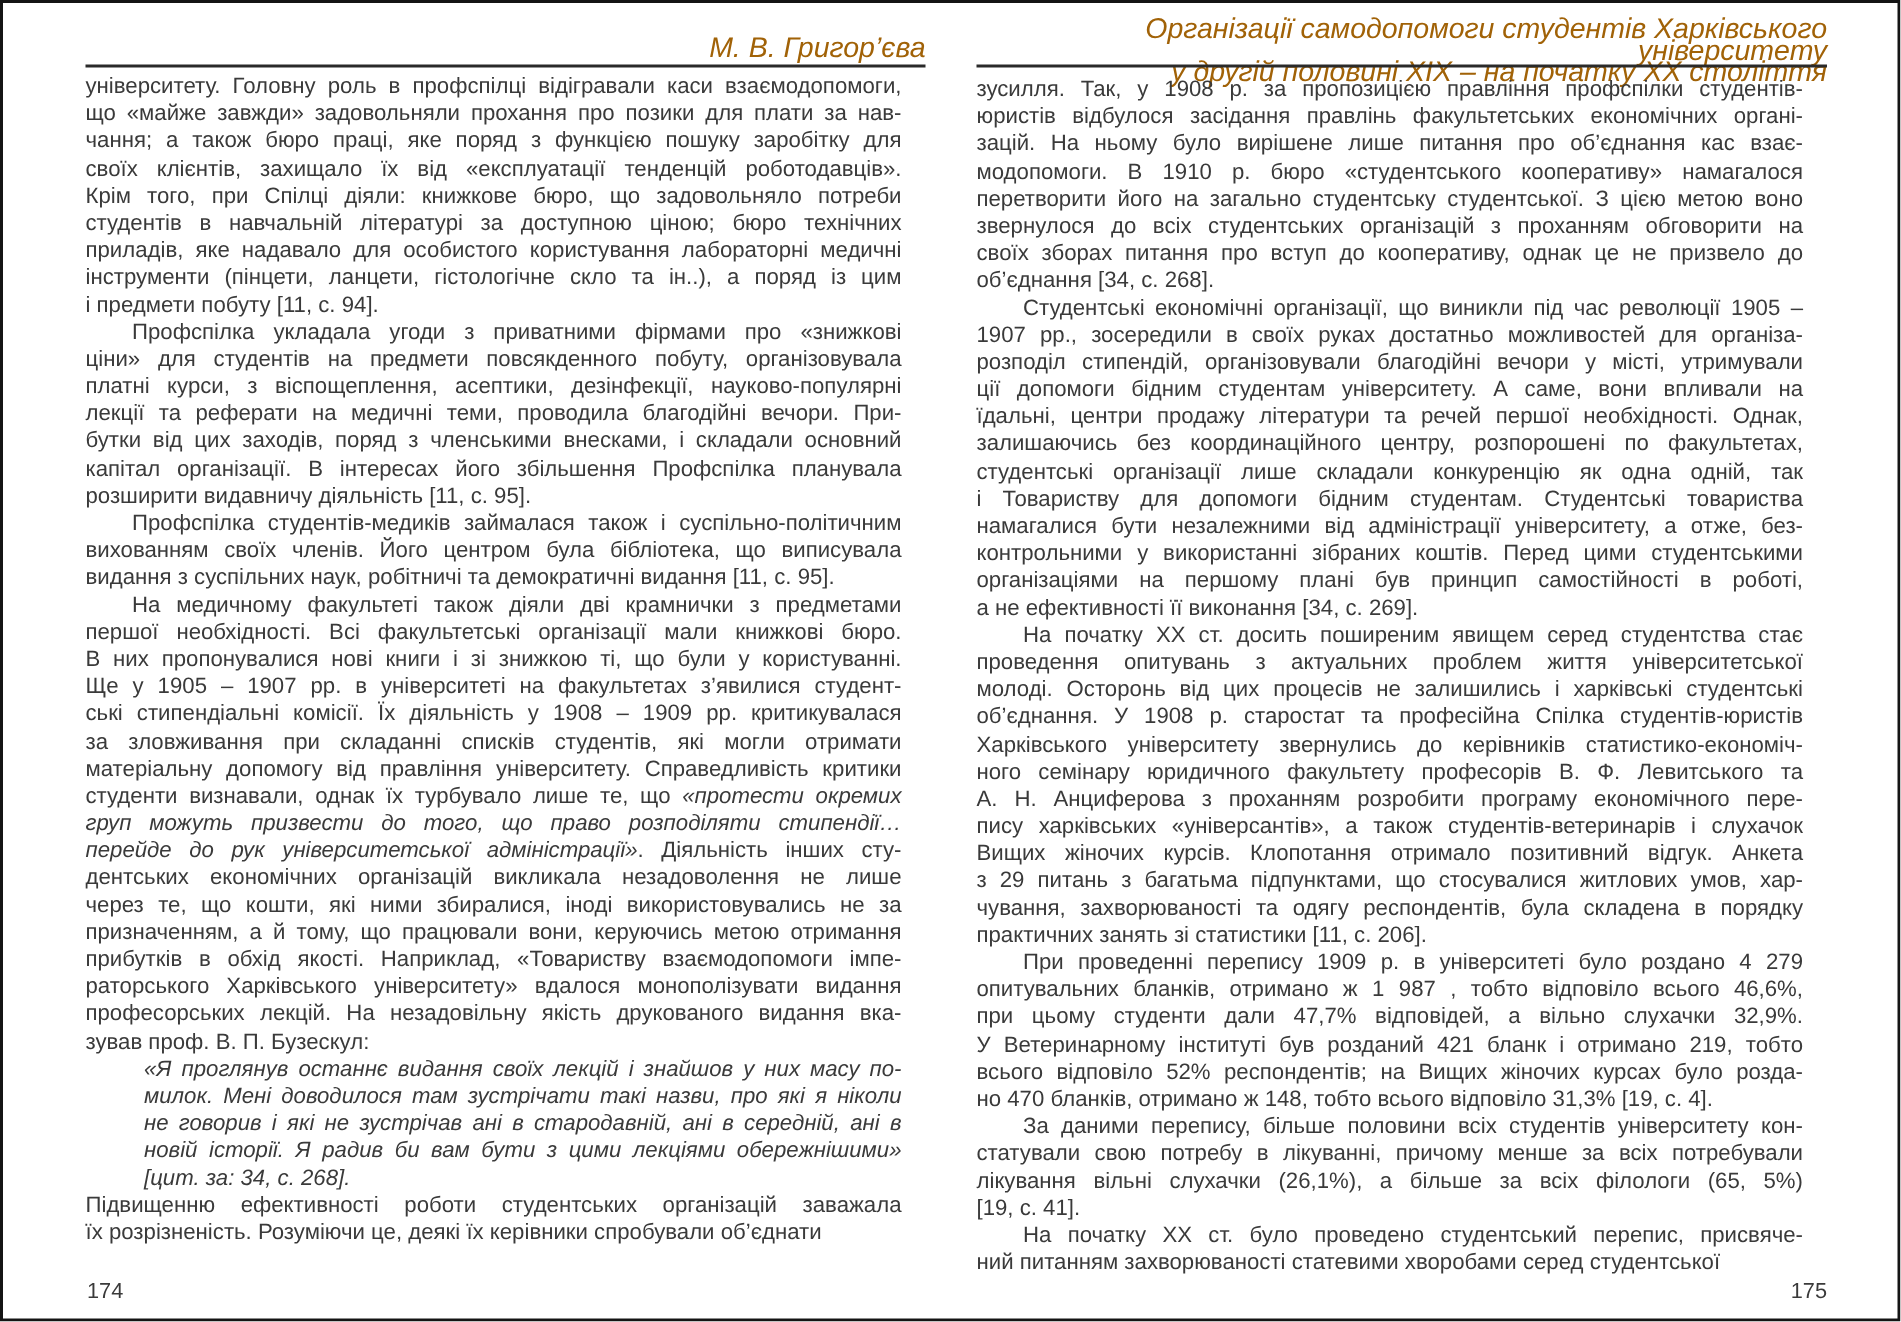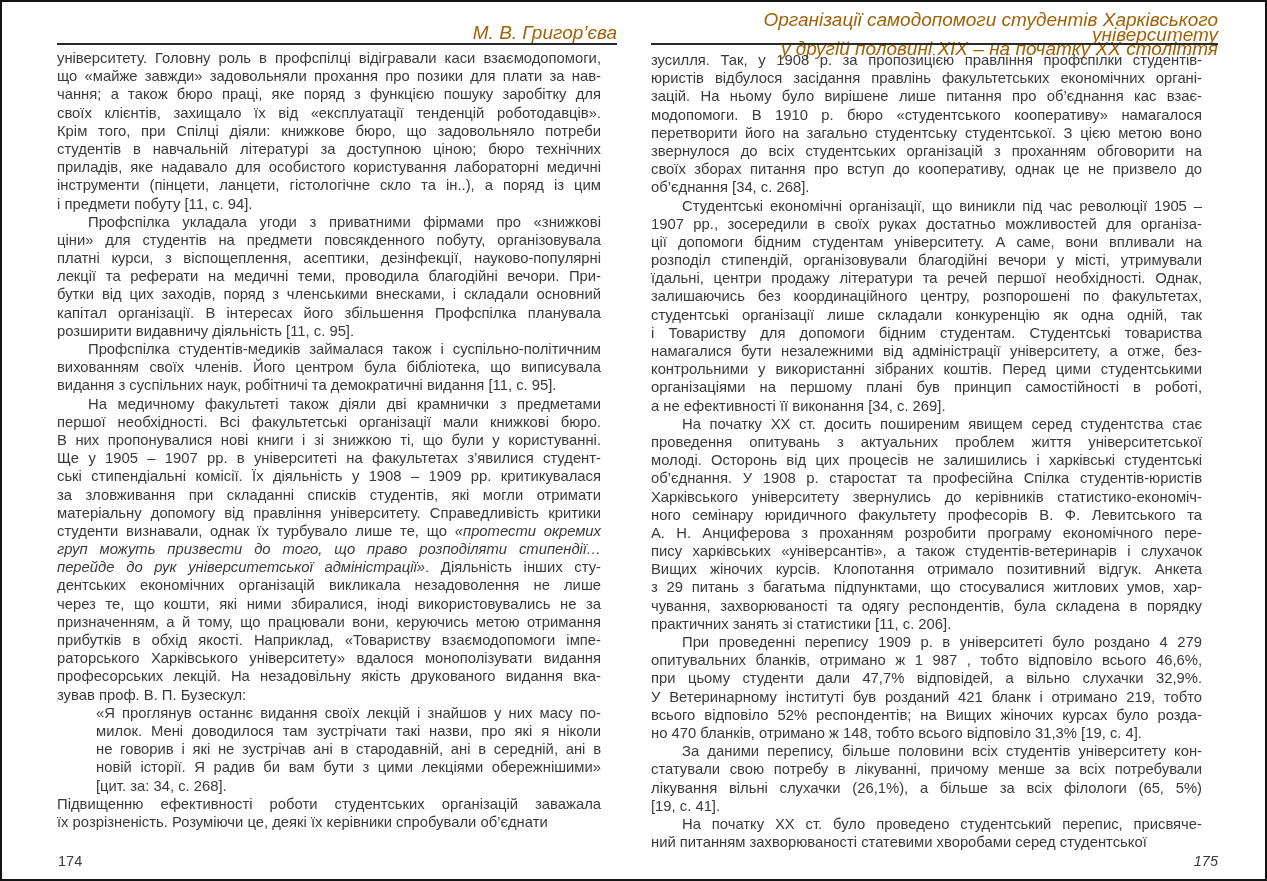--- a/index.html
+++ b/index.html
@@ -42,30 +42,30 @@
   .para { margin: 0; }
   .line {
     font-size: 14.8px;
     line-height: 18.2px;
     height: 18.2px;
     box-sizing: border-box;
   }
   .line.just { text-align: justify; text-align-last: justify; }
   .line.first { padding-left: 31px; }
   .para.quote { margin-left: 39px; }
-  .para.quote .line { }
+  .para.quote .line { font-style: italic; }
 
   .page-number {
     position: absolute;
     top: 851px;
     font-size: 14.5px;
     color: #3a3a3a;
   }
   .page-left  .page-number { left: 1px; }
-  .page-right .page-number { right: 0; text-align: center; font-style: italic; }
+  .page-right .page-number { right: 0; text-align: center; }
 </style>
 </head>
 <body>
 
 <div class="frame">
 
   <div class="page page-left">
     <div class="running-head">
       <span>М. В. Григор’єва</span>
     </div>
@@ -143,22 +143,22 @@
           <div class="line just">зацій. На ньому було вирішене лише питання про об’єднання кас взає-</div>
           <div class="line just">модопомоги. В 1910 р. бюро «студентського кооперативу» намагалося</div>
           <div class="line just">перетворити його на загально студентську студентської. З цією метою воно</div>
           <div class="line just">звернулося до всіх студентських організацій з проханням обговорити на</div>
           <div class="line just">своїх зборах питання про вступ до кооперативу, однак це не призвело до</div>
           <div class="line">об’єднання [34, с. 268].</div>
         </div>
         <div class="para">
           <div class="line just first">Студентські економічні організації, що виникли під час революції 1905 –</div>
           <div class="line just">1907 рр., зосередили в своїх руках достатньо можливостей для організа-</div>
+          <div class="line just">розподіл стипендій, організовували благодійні вечори у місті, утримували</div>
           <div class="line just">ції допомоги бідним студентам університету. А саме, вони впливали на</div>
-          <div class="line just">розподіл стипендій, організовували благодійні вечори у місті, утримували</div>
           <div class="line just">їдальні, центри продажу літератури та речей першої необхідності. Однак,</div>
           <div class="line just">залишаючись без координаційного центру, розпорошені по факультетах,</div>
           <div class="line just">студентські організації лише складали конкуренцію як одна одній, так</div>
           <div class="line just">і Товариству для допомоги бідним студентам. Студентські товариства</div>
           <div class="line just">намагалися бути незалежними від адміністрації університету, а отже, без-</div>
           <div class="line just">контрольними у використанні зібраних коштів. Перед цими студентськими</div>
           <div class="line just">організаціями на першому плані був принцип самостійності в роботі,</div>
           <div class="line">а не ефективності її виконання [34, с. 269].</div>
         </div>
         <div class="para">

